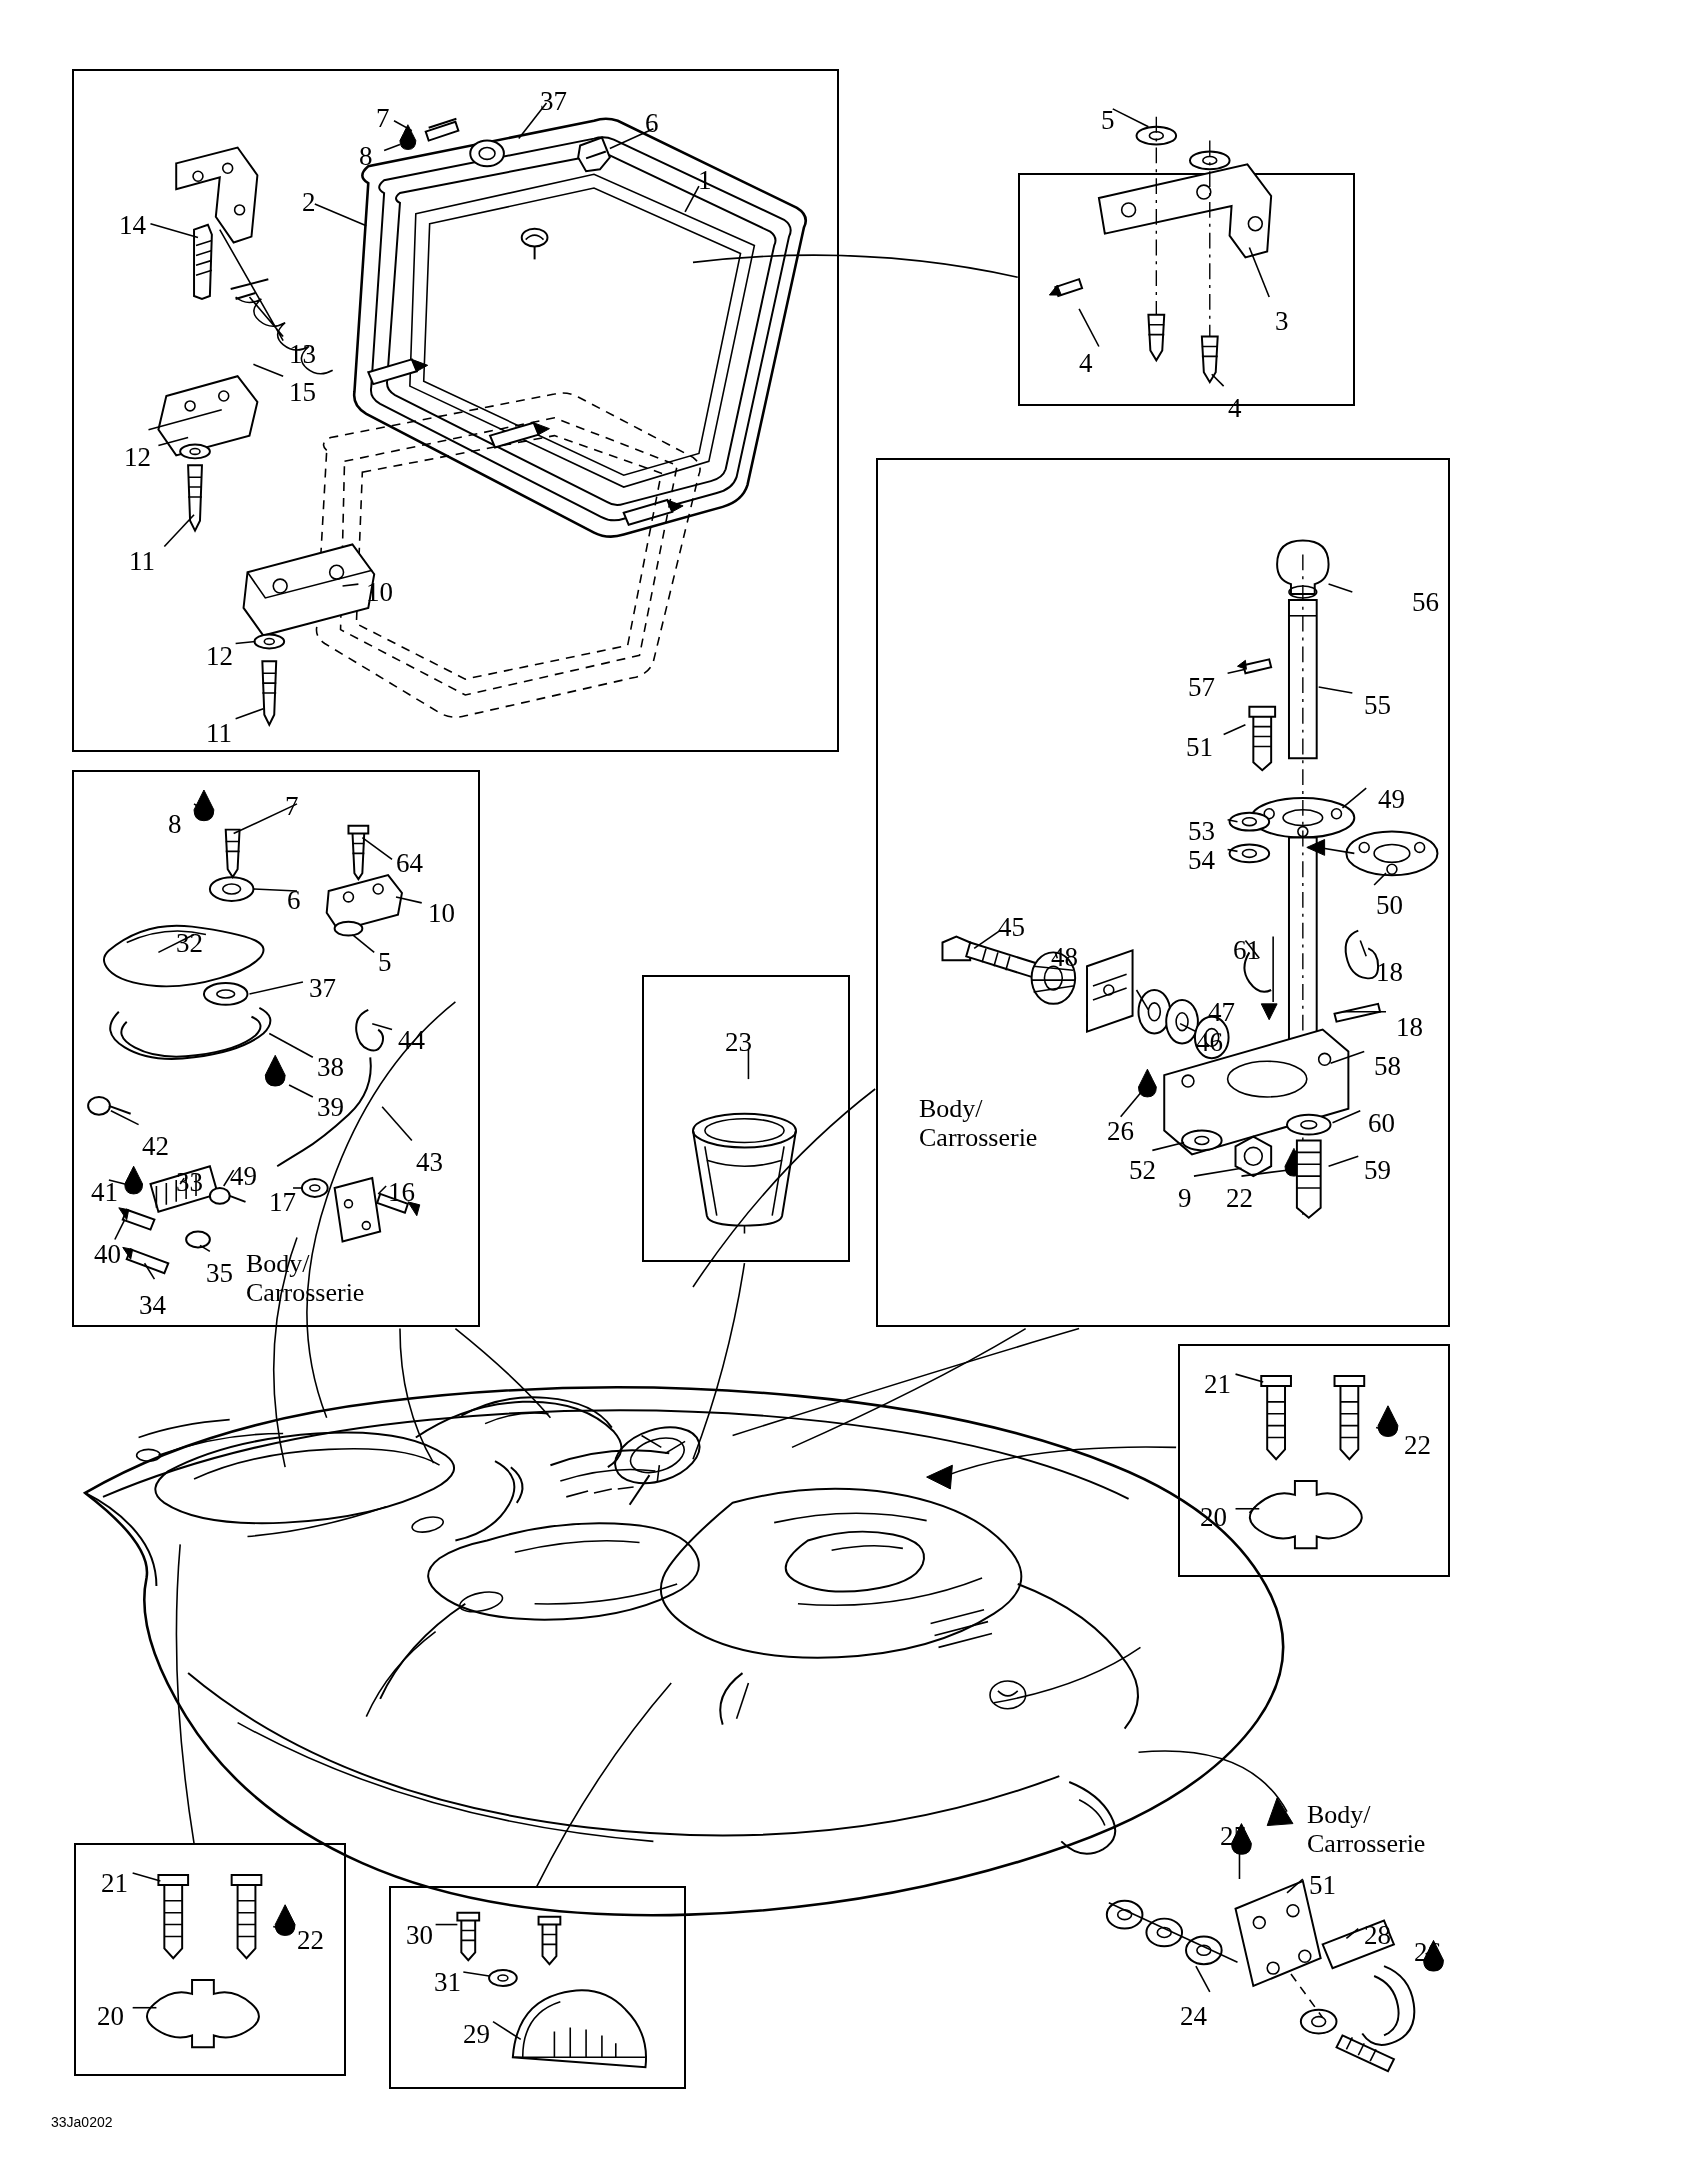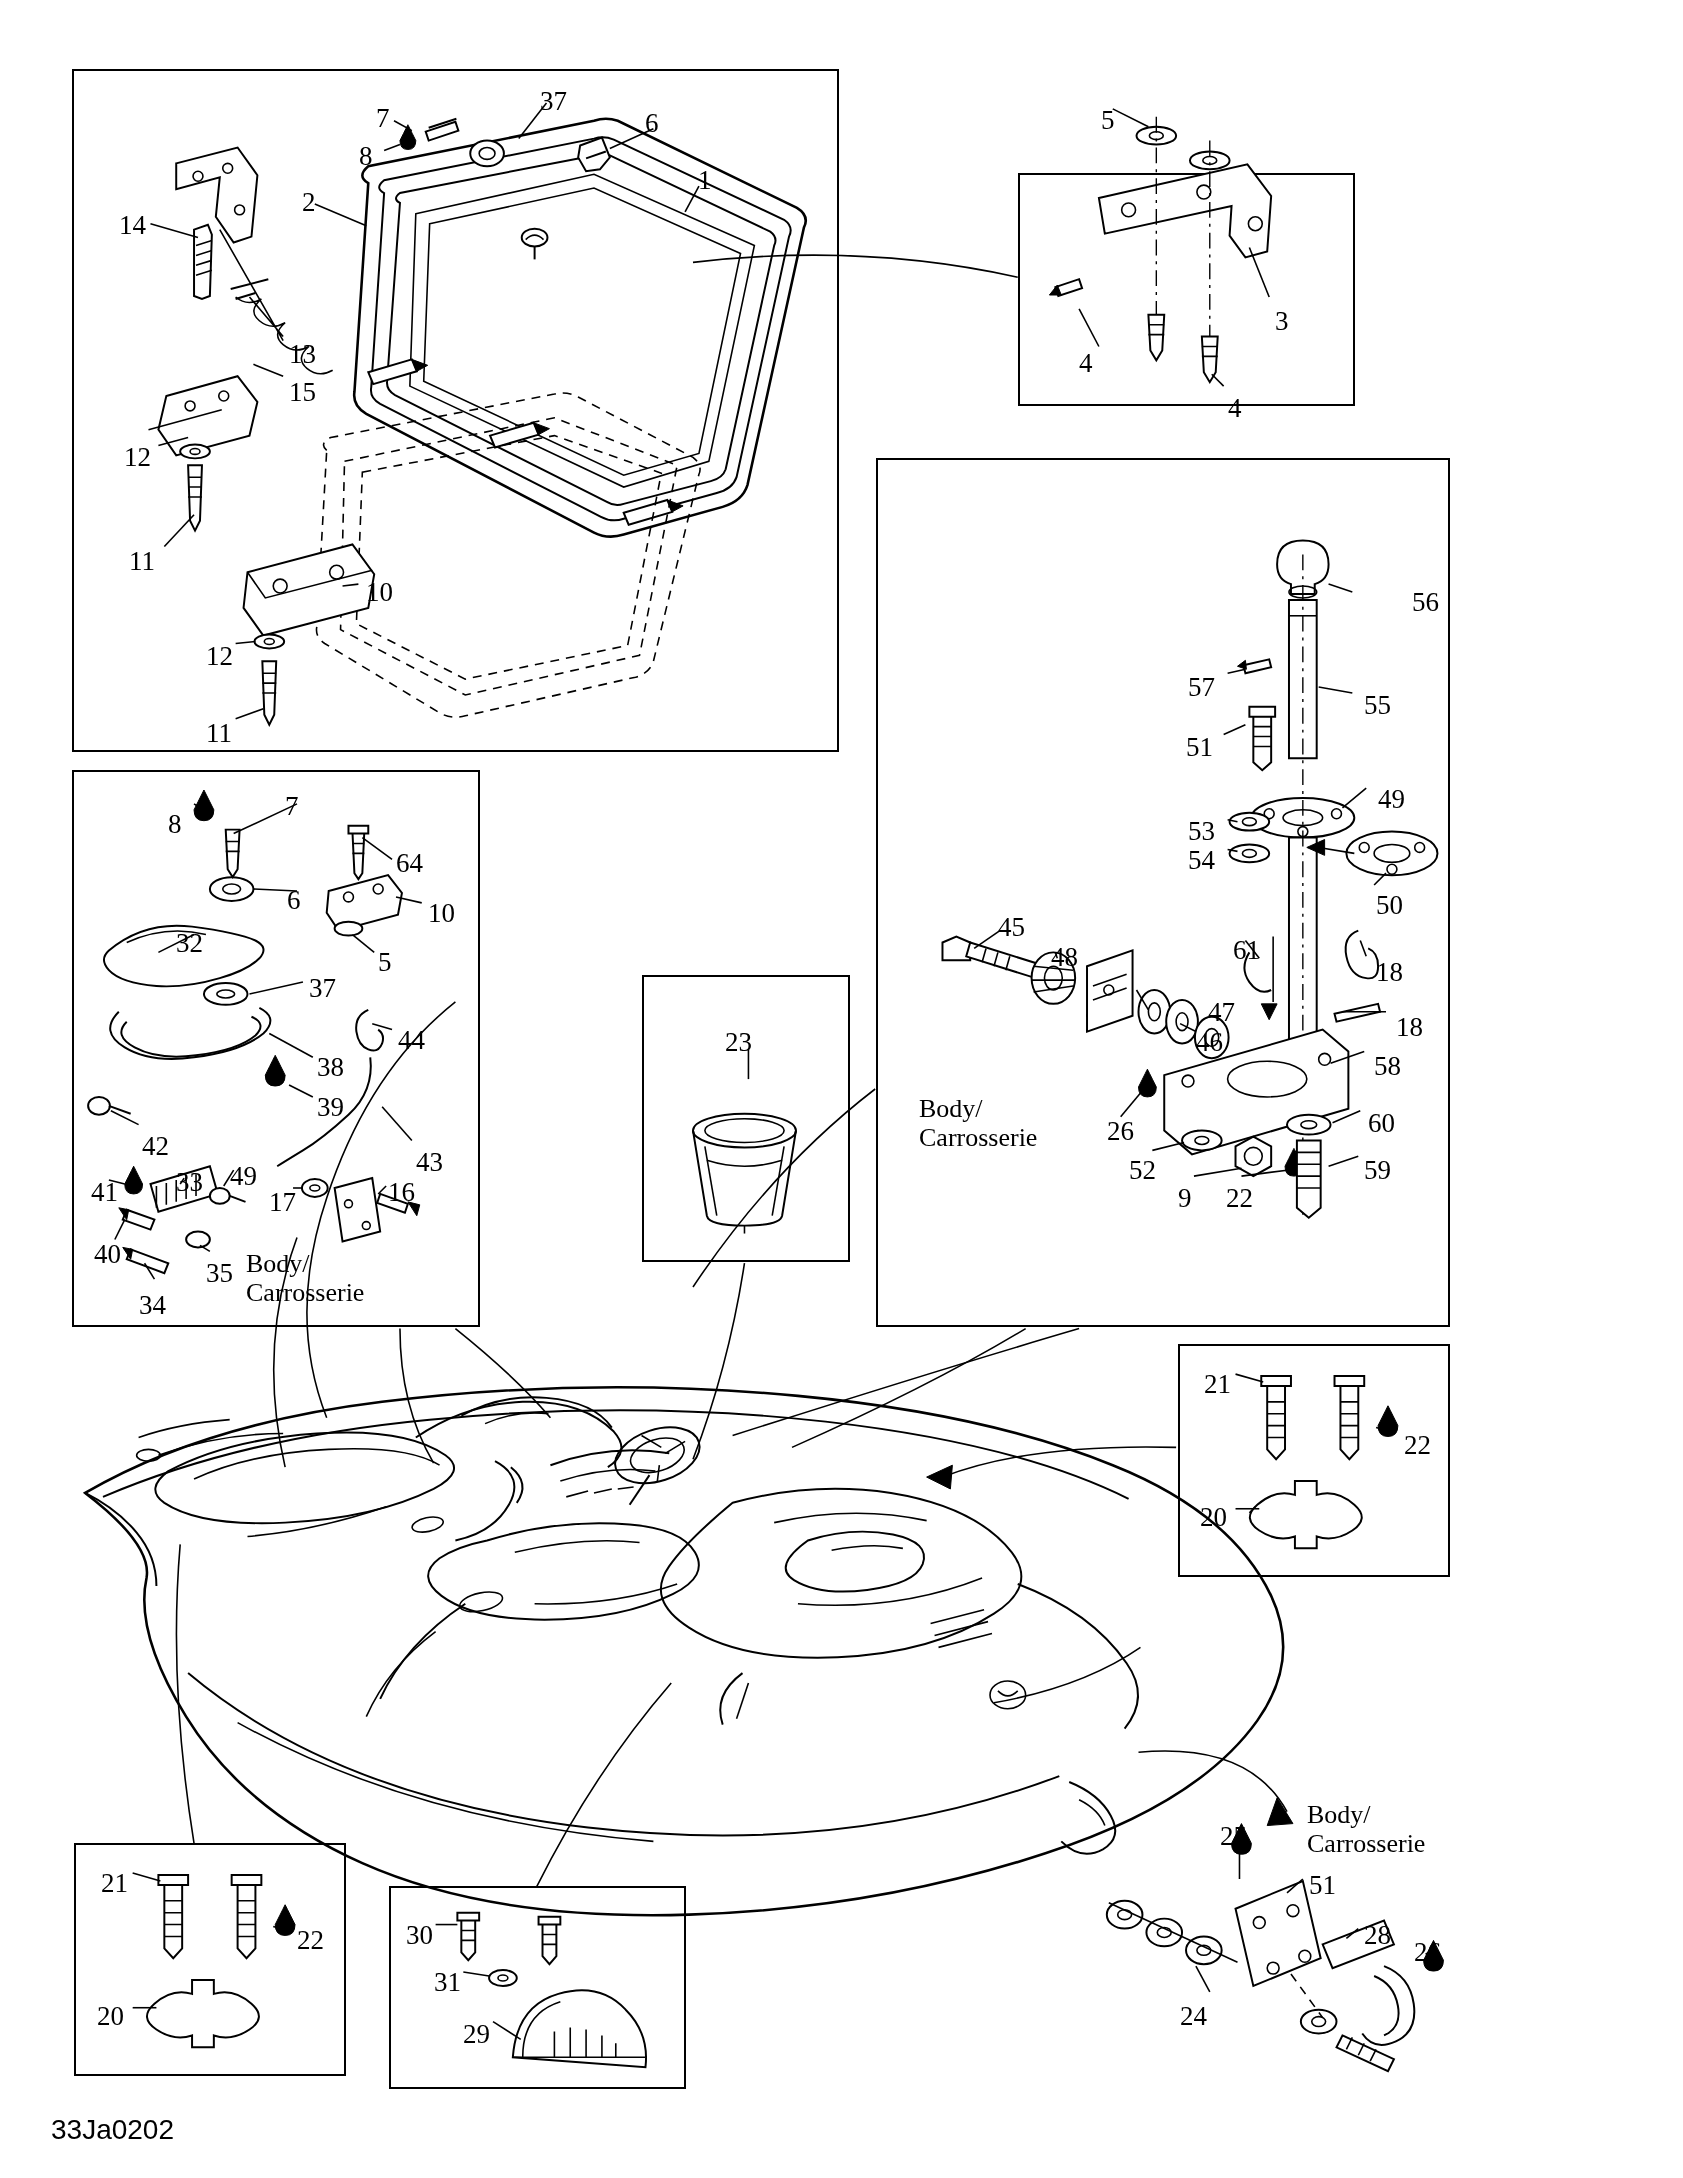--- a/index.html
+++ b/index.html
@@ -30,21 +30,21 @@
   .lbl {
     position: absolute;
     font-family: "Liberation Serif", serif;
     font-size: 27px;
     line-height: 1.05;
     color: #000;
     white-space: pre;
     user-select: none;
   }
   .lbl.code {
-    font-size: 28px;
+    font-size: 14px;
     font-family: "Liberation Sans", sans-serif;
   }
   .lbl.body2 {
     font-size: 26px;
     line-height: 1.12;
   }
   svg.art {
     position: absolute;
     left: 0; top: 0;
     width: 1683px;

